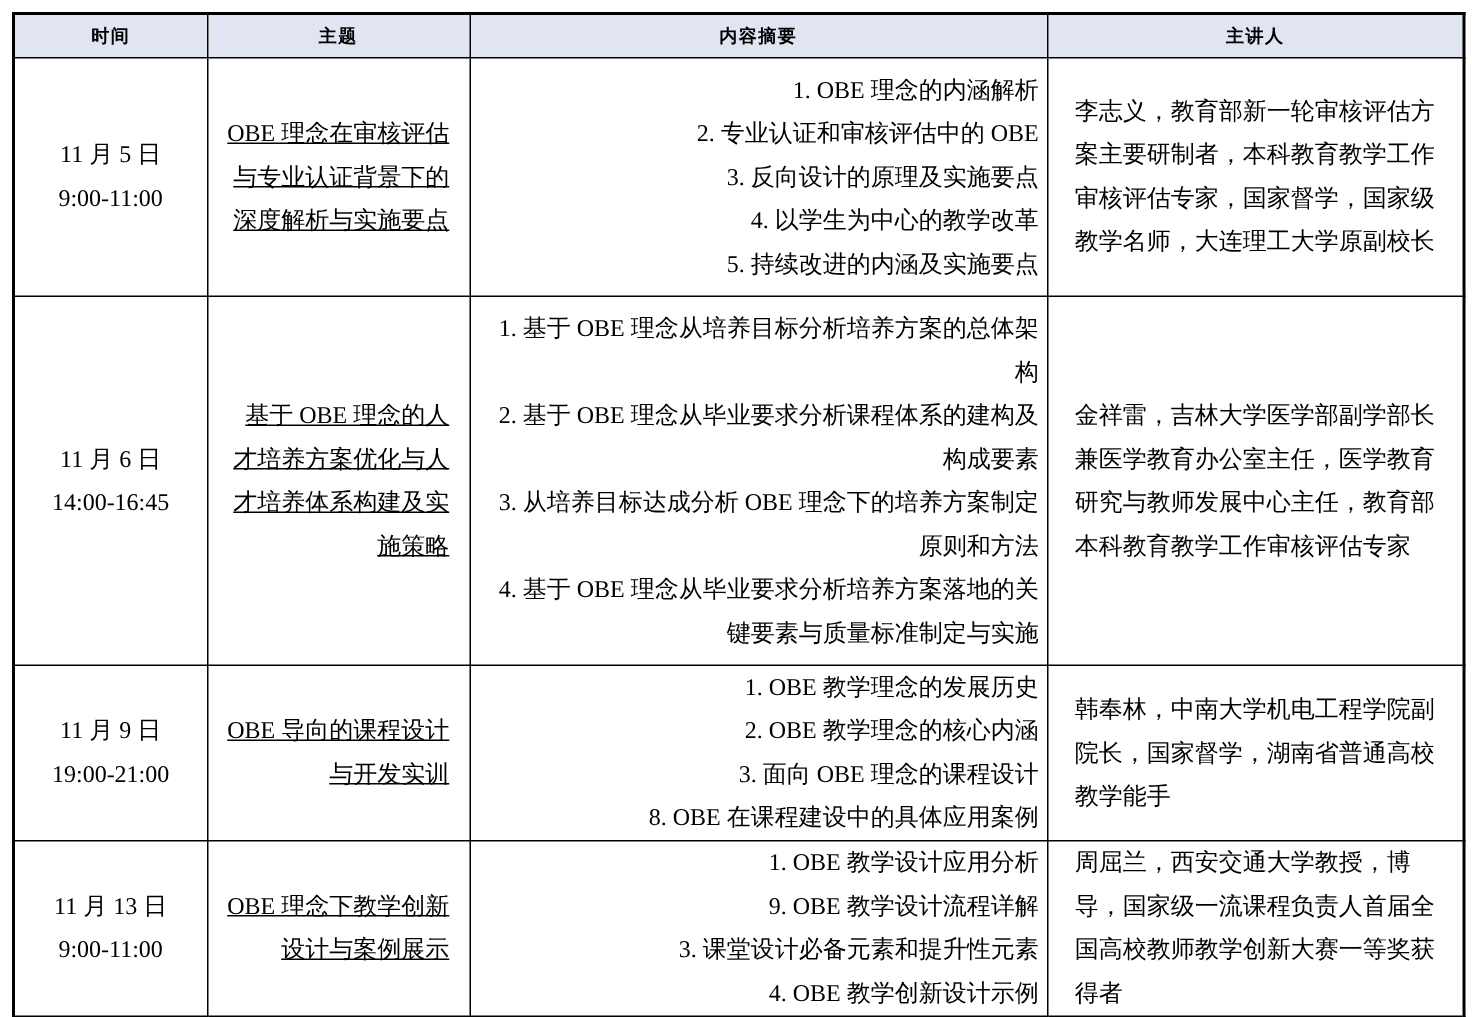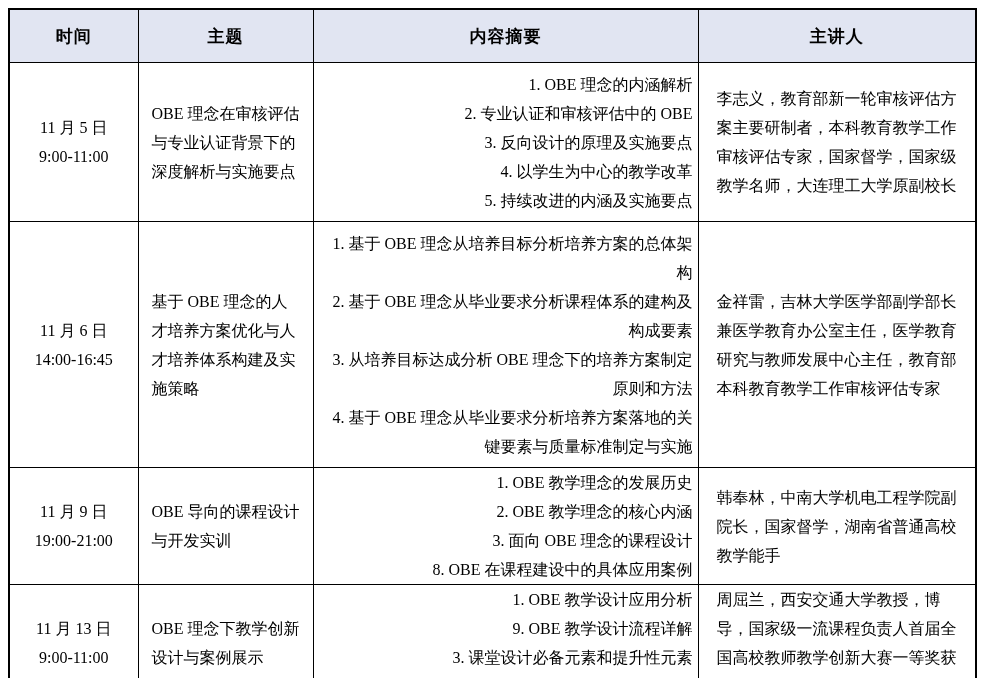--- a/index.html
+++ b/index.html
@@ -31,39 +31,40 @@
   col.c4 { width: 278px; }
 
   th, td {
     border: 1px solid var(--border-color, #000);
     vertical-align: middle;
     overflow: hidden;
   }
   th {
     background: var(--header-bg, #E1E5F2);
     height: 28px;
-    font-size: 17px;
+    font-size: 12px;
     font-weight: bold;
     text-align: center;
-    padding: 12px;
+    padding: 0;
     letter-spacing: 1px;
   }
   td {
     font-size: 16px;
     line-height: 29px;
     padding: 0 6px;
   }
   .c-time {
     text-align: center;
     white-space: nowrap;
     padding: 0;
   }
   .c-topic {
-    text-align: left;
+    text-align: right;
     padding: 0 13px;
+    text-decoration: underline;
   }
   .c-summary {
     text-align: right;
     padding: 0 5px 0 7px;
   }
   .c-speaker {
     text-align: left;
     padding: 0 6px 0 18px;
   }
   tr.r1 td { height: 158px; }

